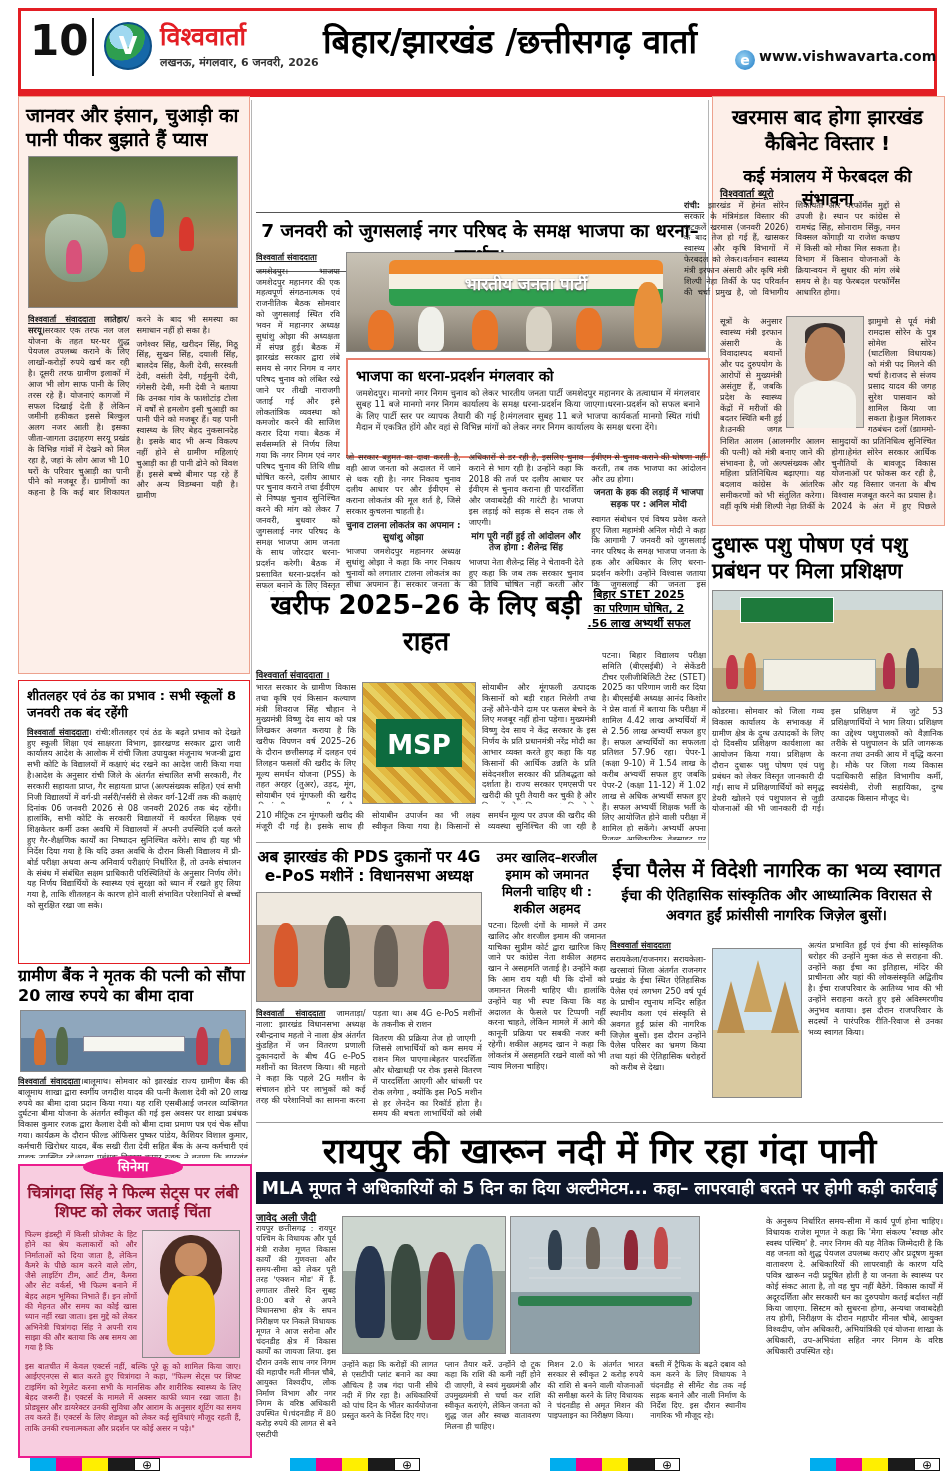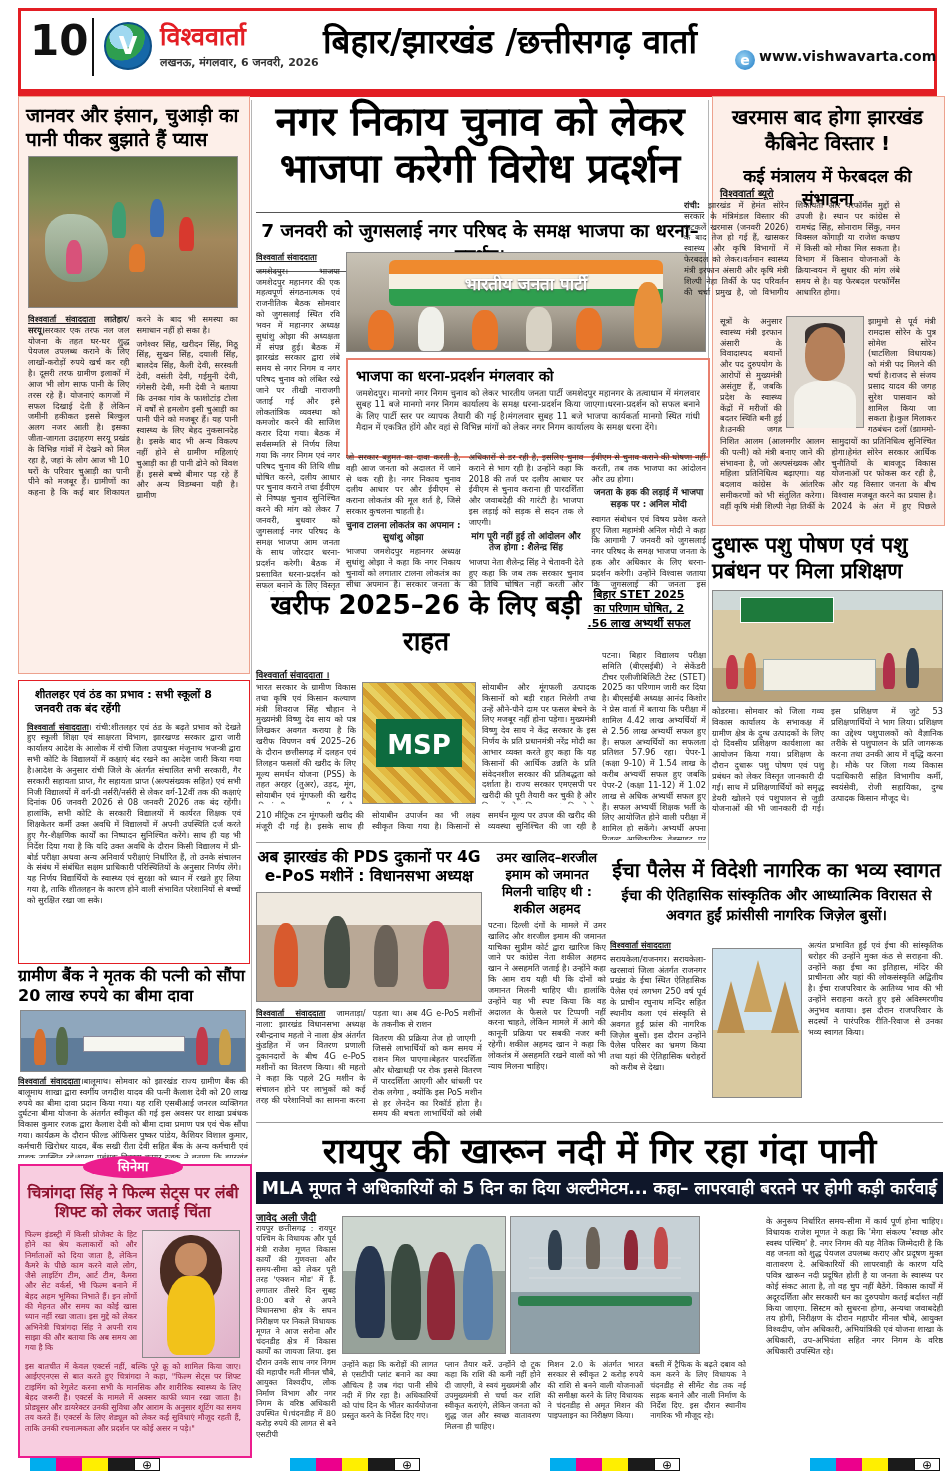--- a/index.html
+++ b/index.html
@@ -122,21 +122,21 @@
     <span class="person" style="left:58%;top:28%;width:14px;height:38px;background:#3e6fb2;"></span>
     <span class="person" style="left:72%;top:40%;width:15px;height:34px;background:#d8392e;"></span>
     <span class="person" style="left:48%;top:58%;width:16px;height:28px;background:#e07a2e;"></span>
   </div>
   <div class="abs body-t jus cols2 ovh" style="left:28px;top:314px;width:210px;height:350px;">
     <p><span class="byl">विश्ववार्ता संवाददाता</span> <span class="b">लातेहार/सरयू।</span><span>सरकार एक तरफ नल जल योजना के तहत घर-घर शुद्ध पेयजल उपलब्ध कराने के लिए लाखों-करोड़ों रुपये खर्च कर रही है। दूसरी तरफ ग्रामीण इलाकों में आज भी लोग साफ पानी के लिए तरस रहे हैं। योजनाएं कागजों में सफल दिखाई देती हैं लेकिन जमीनी हकीकत इससे बिल्कुल अलग नजर आती है। इसका जीता-जागता उदाहरण सरयू प्रखंड के विभिन्न गांवों में देखने को मिल रहा है, जहां के लोग आज भी 10 घरों के परिवार चुआड़ी का पानी पीने को मजबूर हैं। ग्रामीणों का कहना है कि कई बार शिकायत करने के बाद भी समस्या का समाधान नहीं हो सका है।</span></p>
     <p>जगेश्वर सिंह, खरीदन सिंह, मिठू सिंह, सुखन सिंह, दयाली सिंह, बालदेव सिंह, कैली देवी, सरस्वती देवी, वसंती देवी, गईमुनी देवी, गंगेसरी देवी, मनी देवी ने बताया कि उनका गांव के फाशोटांड़ टोला में वर्षों से हमलोग इसी चुआड़ी का पानी पीने को मजबूर हैं। यह पानी स्वास्थ्य के लिए बेहद नुकसानदेह है। इसके बाद भी अन्य विकल्प नहीं होने से ग्रामीण महिलाएं चुआड़ी का ही पानी ढोने को विवश हैं। इससे बच्चे बीमार पड़ रहे हैं और अन्य विडम्बना यही है। ग्रामीण</p>
   </div>
 
   <div class="abs rbox ovh" style="left:18px;top:680px;width:230px;height:282px;">
-    <div class="hl" style="font-size:11px;margin:7px 8px 5px 16px;line-height:1.3;">शीतलहर एवं ठंड का प्रभाव : सभी स्कूलों 8 जनवरी  तक बंद रहेंगी</div>
+    <div class="hl" style="font-size:13px;margin:7px 8px 5px 8px;line-height:1.3;">शीतलहर एवं ठंड का प्रभाव : सभी स्कूलों 8 जनवरी  तक बंद रहेंगी</div>
     <div class="body-t jus" style="margin:0 8px;">
       <span class="byl">विश्ववार्ता संवाददाता</span><span>। रांची:शीतलहर एवं ठंड के बढ़ते प्रभाव को देखते हुए स्कूली शिक्षा एवं साक्षरता विभाग, झारखण्ड सरकार द्वारा जारी कार्यालय आदेश के आलोक में  रांची जिला उपायुक्त मंजूनाथ भजन्त्री द्वारा सभी कोटि के विद्यालयों में कक्षाएं बंद रखने का आदेश जारी किया गया है।आदेश के अनुसार रांची जिले के अंतर्गत संचालित सभी सरकारी, गैर सरकारी सहायता प्राप्त, गैर सहायता प्राप्त (अल्पसंख्यक सहित) एवं सभी निजी विद्यालयों में वर्ग-प्री नर्सरी/नर्सरी से लेकर वर्ग-12वीं तक की कक्षाएं दिनांक 06 जनवरी 2026 से 08 जनवरी 2026 तक बंद रहेंगी। हालांकि, सभी कोटि के सरकारी विद्यालयों में कार्यरत शिक्षक एवं शिक्षकेतर कर्मी उक्त अवधि में विद्यालयों में अपनी उपस्थिति दर्ज करते हुए गैर-शैक्षणिक कार्यों का निष्पादन सुनिश्चित करेंगे। साथ ही यह भी निर्देश दिया गया है कि यदि उक्त अवधि के दौरान किसी विद्यालय में प्री-बोर्ड परीक्षा अथवा अन्य अनिवार्य परीक्षाएं निर्धारित हैं, तो उनके संचालन के संबंध में संबंधित सक्षम प्राधिकारी परिस्थितियों के अनुसार निर्णय लेंगे।यह निर्णय विद्यार्थियों के स्वास्थ्य एवं सुरक्षा को ध्यान में रखते हुए लिया गया है, ताकि शीतलहन के कारण होने वाली संभावित परेशानियों से बच्चों को सुरक्षित रखा जा सके।</span>
     </div>
   </div>
 
   <div class="abs hl" style="left:18px;top:966px;width:230px;font-size:16px;line-height:1.22;">ग्रामीण बैंक ने मृतक की पत्नी को सौंपा 20 लाख रुपये का बीमा दावा</div>
   <div class="abs photo ph-bank" style="left:20px;top:1010px;width:226px;height:62px;">
     <div class="cheque"></div>
     <span class="person" style="left:6%;top:30%;width:12px;height:36px;background:#d8702e;"></span>
     <span class="person" style="left:16%;top:28%;width:12px;height:38px;background:#556b4a;"></span>
@@ -151,21 +151,20 @@
   <div class="abs cinoval" style="left:83px;top:1156px;width:100px;height:22px;">सिनेमा</div>
   <div class="abs hl ctr" style="left:24px;top:1184px;width:218px;font-size:15.5px;line-height:1.25;color:#8f1330;">चित्रांगदा सिंह ने फिल्म सेट्स पर लंबी शिफ्ट को लेकर जताई चिंता</div>
   <div class="abs photo ph-actress" style="left:142px;top:1230px;width:98px;height:128px;">
     <div class="hair"></div>
     <div class="face"></div>
     <div class="dress"></div>
   </div>
   <div class="abs body-t jus cintext ovh" style="left:25px;top:1230px;width:112px;height:128px;font-size:7.8px;">फिल्म इंडस्ट्री में किसी प्रोजेक्ट के हिट होने का श्रेय कलाकारों को और निर्माताओं को दिया जाता है, लेकिन कैमरे के पीछे काम करने वाले लोग, जैसे लाइटिंग टीम, आर्ट टीम, कैमरा और सेट वर्कर्स, भी फिल्म बनाने में बेहद अहम भूमिका निभाते हैं। इन लोगों की मेहनत और समय का कोई खास ध्यान नहीं रखा जाता। इस मुद्दे को लेकर अभिनेत्री चित्रांगदा सिंह ने अपनी राय साझा की और बताया कि अब समय आ गया है कि</div>
   <div class="abs body-t jus cintext ovh" style="left:25px;top:1362px;width:216px;height:86px;font-size:7.8px;">इस बातचीत में केवल एक्टर्स नहीं, बल्कि पूरे क्रू को शामिल किया जाए। आईएएनएस से बात करते हुए चित्रांगदा ने कहा, "फिल्म सेट्स पर शिफ्ट टाइमिंग को रेगुलेट करना सभी के मानसिक और शारीरिक स्वास्थ्य के लिए बेहद जरूरी है। एक्टर्स के मामले में अक्सर काफी ध्यान रखा जाता है।प्रोड्यूसर और डायरेक्टर उनकी सुविधा और आराम के अनुसार शूटिंग का समय तय करते हैं। एक्टर्स के लिए शेड्यूल को लेकर कई सुविधाएं मौजूद रहती हैं, ताकि उनकी रचनात्मकता और प्रदर्शन पर कोई असर न पड़े।"</div>
 
-  <div class="abs hl ctr" style="left:256px;top:98px;width:448px;font-size:40px;line-height:1.18;">नगर निकाय चुनाव को लेकर भाजपा करेगी विरोध प्रदर्शन</div>
   <div class="abs hl ctr" style="left:256px;top:212px;width:448px;font-size:18.5px;border-top:1px solid #555;border-bottom:1px solid #555;padding:4px 0;">7 जनवरी को जुगसलाई नगर परिषद के समक्ष भाजपा का  धरना–प्रदर्शन।</div>
   <div class="abs body-t jus ovh" style="left:256px;top:252px;width:84px;height:340px;">
     <p><span class="byl">विश्ववार्ता संवाददाता</span></p>
     <p>जमशेदपुर। भाजपा जमशेदपुर महानगर की एक महत्वपूर्ण संगठनात्मक एवं राजनीतिक बैठक सोमवार को जुगसलाई स्थित रवि भवन में महानगर अध्यक्ष सुधांशु ओझा की अध्यक्षता में संपन्न हुई। बैठक में झारखंड सरकार द्वारा लंबे समय से नगर निगम व नगर परिषद चुनाव को लंबित रखे जाने पर तीखी नाराजगी जताई गई और इसे लोकतांत्रिक व्यवस्था को कमजोर करने की साजिश करार दिया गया। बैठक में सर्वसम्मति से निर्णय लिया गया कि नगर निगम एवं नगर परिषद चुनाव की तिथि शीघ्र घोषित करने, दलीय आधार पर चुनाव कराने तथा ईवीएम से निष्पक्ष चुनाव सुनिश्चित करने की मांग को लेकर 7 जनवरी, बुधवार को जुगसलाई नगर परिषद के समक्ष भाजपा आम जनता के साथ जोरदार धरना-प्रदर्शन करेगी। बैठक में प्रस्तावित धरना-प्रदर्शन को सफल बनाने के लिए विस्तृत रणनीति तैयार की गई।</p>
 
   </div>
   <div class="abs photo ph-bjp" style="left:346px;top:252px;width:360px;height:100px;">
     <div class="bjp-banner">भारतीय जनता पार्टी</div>
     <span class="person" style="left:6%;top:58%;width:26px;height:40px;background:#e8762a;"></span>
     <span class="person" style="left:20%;top:55%;width:26px;height:44px;background:#f0f0ea;"></span>

